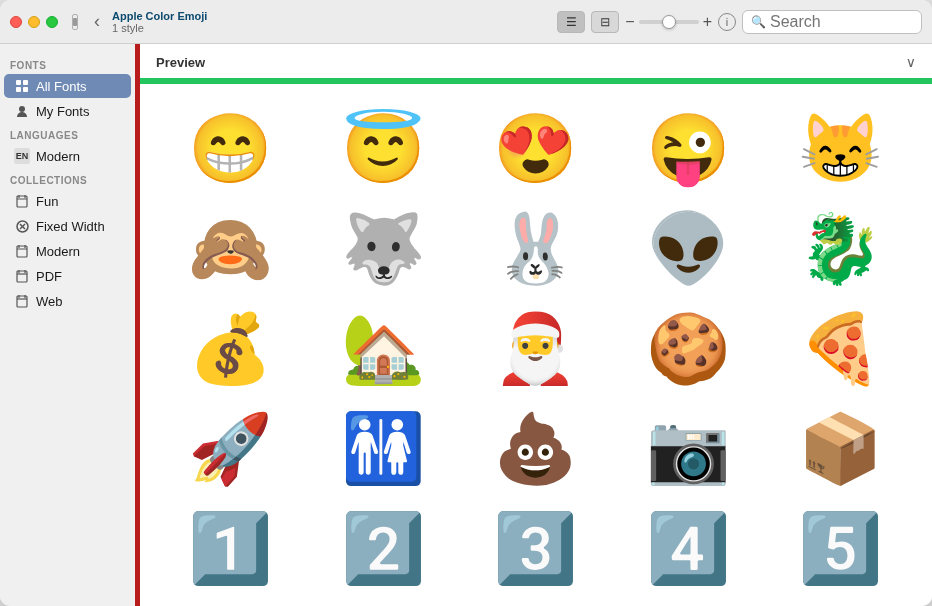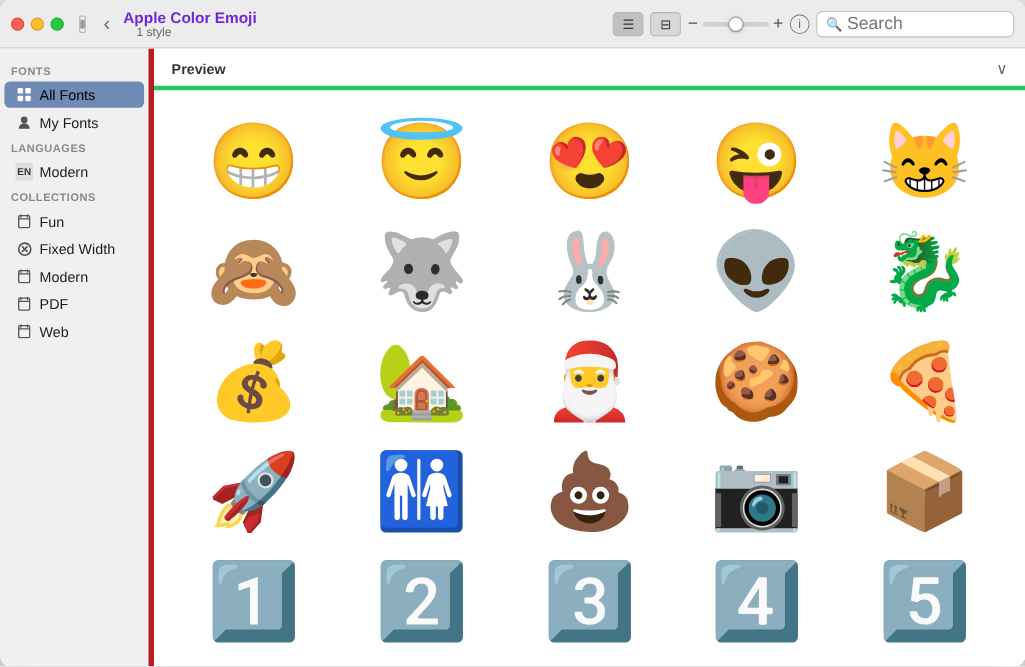--- a/index.html
+++ b/index.html
@@ -48,28 +48,27 @@
       color: #666;
       font-size: 18px;
       cursor: pointer;
       padding: 2px 6px;
     }
     .font-title-area {
       margin-left: 6px;
       flex: 1;
     }
     .font-name {
-      font-size: 14px;
+      font-size: 11px;
       font-weight: 600;
-      color: #6d28d9;
+      color: #0c4a6e;
     }
     .font-style-count {
       font-size: 11px;
       color: #666;
-      margin-left: 12px;
     }
     .toolbar-controls {
       display: flex;
       align-items: center;
       gap: 6px;
     }
     .toolbar-btn {
       width: 28px; height: 22px;
       background: #d8d8d8;
       border: 1px solid #b8b8b8;
@@ -169,21 +168,21 @@
       gap: 6px;
       padding: 4px 10px;
       cursor: pointer;
       border-radius: 5px;
       margin: 1px 4px;
       font-size: 13px;
       color: #1a1a1a;
     }
     .sidebar-item.active {
       background: #6e8ab5;
-      color: #000000;
+      color: #ffffff;
     }
     .sidebar-icon {
       width: 16px; height: 16px;
       flex-shrink: 0;
       display: flex;
       align-items: center;
       justify-content: center;
       font-size: 12px;
     }
     .preview-area {
@@ -191,21 +190,21 @@
       background: white;
       display: flex;
       flex-direction: column;
       overflow: hidden;
     }
     .preview-header {
       display: flex;
       align-items: center;
       justify-content: space-between;
       padding: 10px 16px 8px;
-      border-bottom: 4px solid #22c55e;
+      border-bottom: 6px solid #22c55e;
     }
     .preview-label {
       font-size: 13px;
       font-weight: 600;
       color: #333;
     }
     .preview-chevron {
       color: #666;
       font-size: 14px;
       cursor: pointer;

